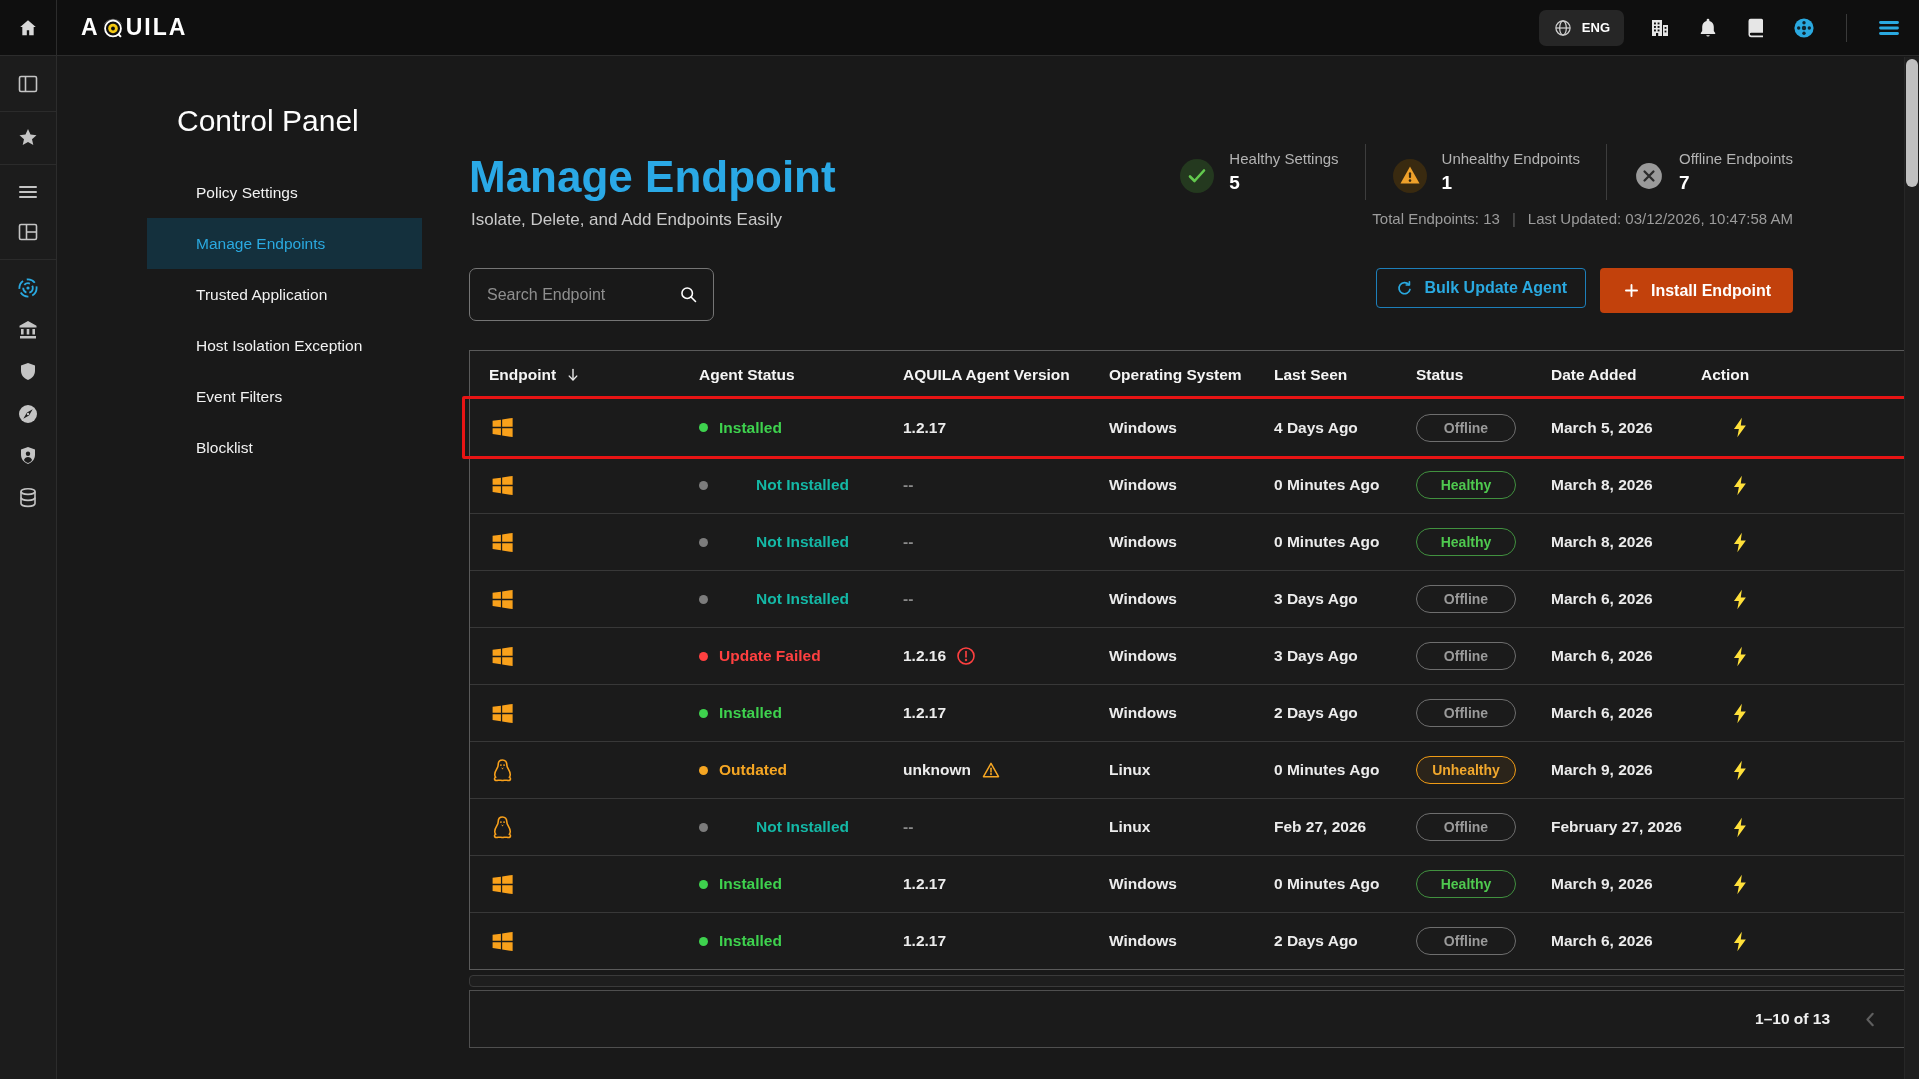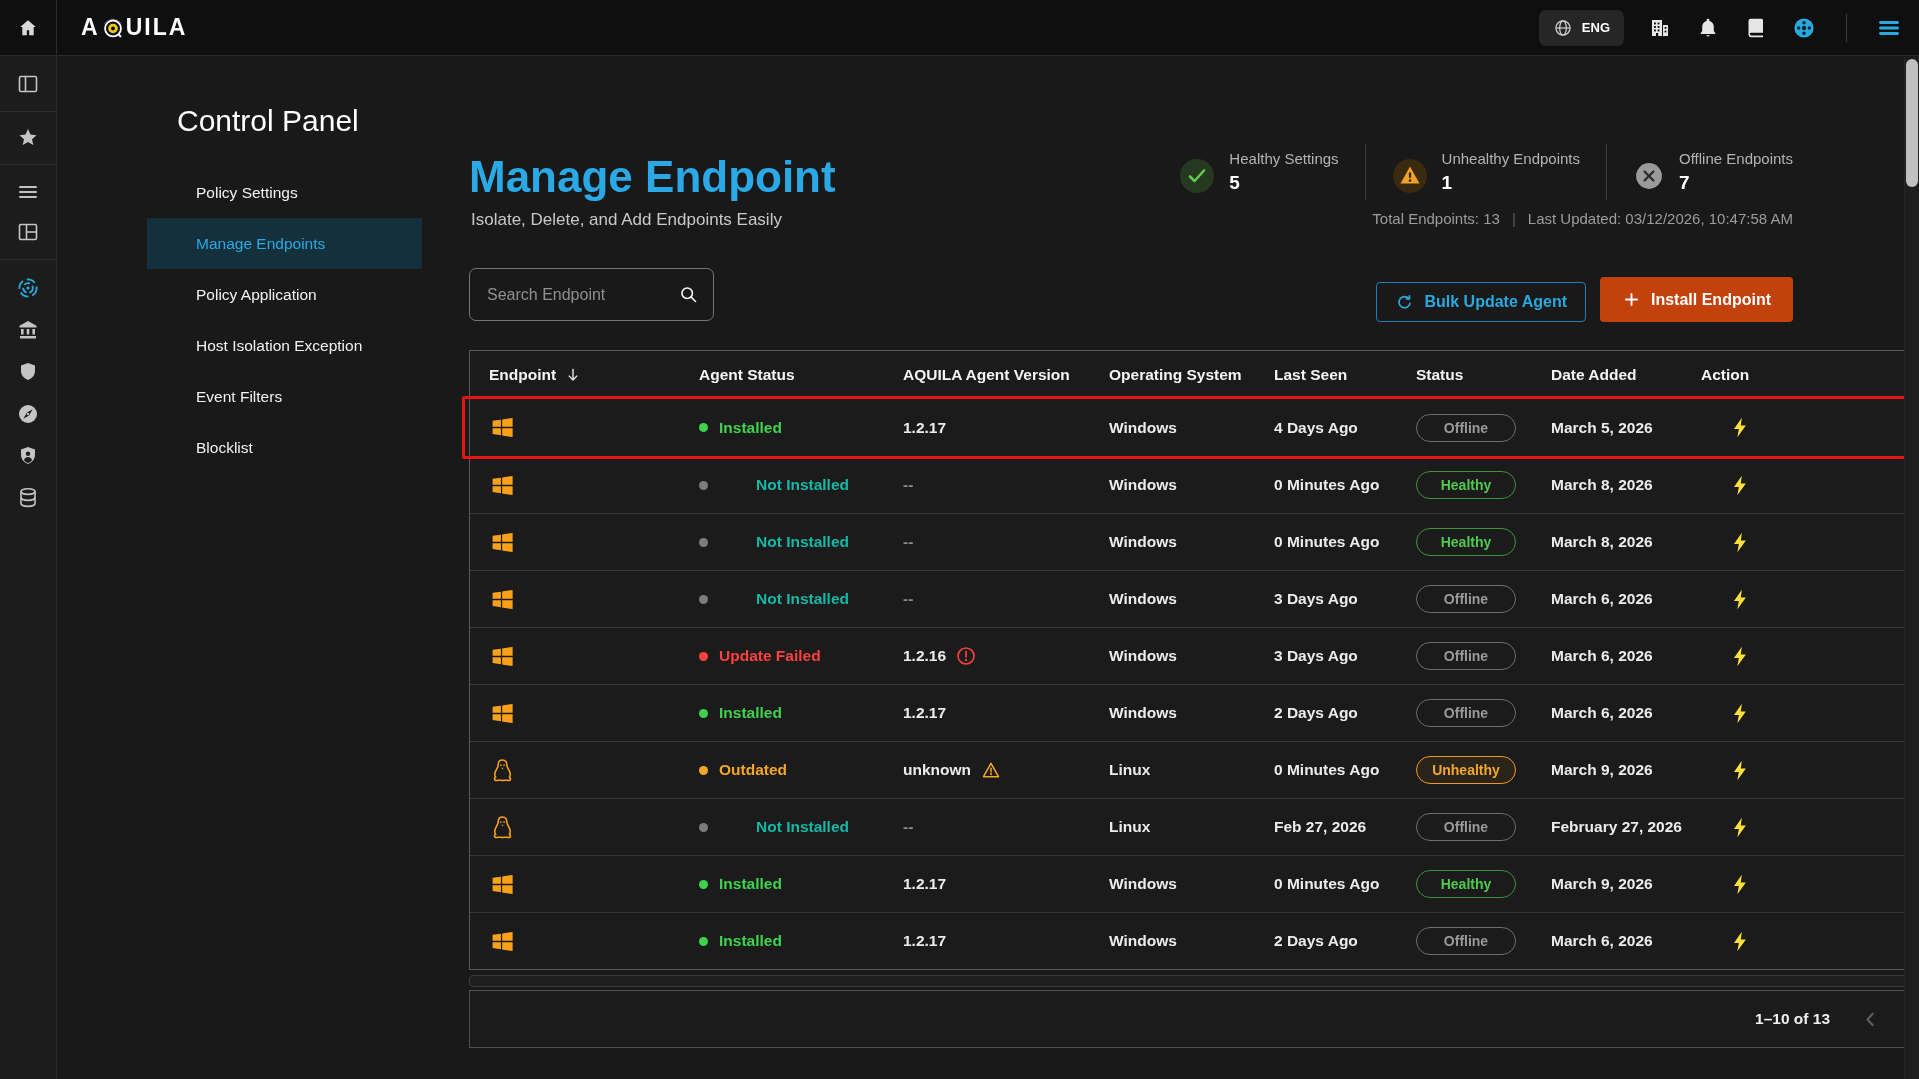--- a/index.html
+++ b/index.html
@@ -62,21 +62,21 @@
   .total-line { position:absolute; top:154px; right:0; font-size:15px; color:#9c9c9c; display:flex; gap:12px; }
   .total-line .pipe { color:#5c5c5c; }
 
   
   .toolbar { position:absolute; left:0; top:212px; width:100%; height:54px; }
   .search-box { position:absolute; left:0; top:0; width:245px; height:53px; }
   .search-box input { width:100%; height:100%; background:transparent; border:1px solid #757575;
     border-radius:7px; color:#eee; font-size:16px; font-family:inherit; padding:0 46px 0 17px; outline:none; }
   .search-box input::placeholder { color:#8f8f8f; }
   .search-ic { position:absolute; right:15px; top:16px; width:21px; height:21px; color:#fff; cursor:pointer; }
-  .toolbar-buttons { position:absolute; right:0; top:0; display:flex; align-items:flex-end; gap:14px; height:100%; }
+  .toolbar-buttons { position:absolute; right:0; top:0; display:flex; align-items:flex-start; gap:14px; height:100%; }
   .btn-bulk { display:flex; align-items:center; gap:10px; background:transparent; border:1px solid #1d7fba;
     border-radius:4px; color:#2aa9e0; font-weight:700; font-size:16px; font-family:inherit;
     height:40px; padding:0 18px; cursor:pointer; }
   .btn-bulk .bicon { width:19px; height:19px; }
   .btn-install { display:flex; align-items:center; gap:10px; background:#c2410c; border:none; border-radius:4px;
     color:#fff; font-weight:700; font-size:16px; font-family:inherit; height:45px; padding:0 22px; cursor:pointer; }
   .btn-install .bicon { width:19px; height:19px; }
 
   
   .table-wrap { position:absolute; left:0; top:294px; width:1484px; }
@@ -276,21 +276,21 @@
 </nav>
 
 <div class="vscroll">
   <div class="vscroll-thumb"></div>
 </div>
 
 <h1 class="cp-title">Control Panel</h1>
 <ul class="cp-menu">
   <li>Policy Settings</li>
   <li class="active">Manage Endpoints</li>
-  <li>Policy Application</li>
+  <li>Trusted Application</li>
   <li>Host Isolation Exception</li>
   <li>Event Filters</li>
   <li>Blocklist</li>
 </ul>
 
 <section class="main-col">
   <h2 class="page-title">Manage Endpoint</h2>
   <p class="page-subtitle">Isolate, Delete, and Add Endpoints Easily</p>
 
   <div class="stats">

